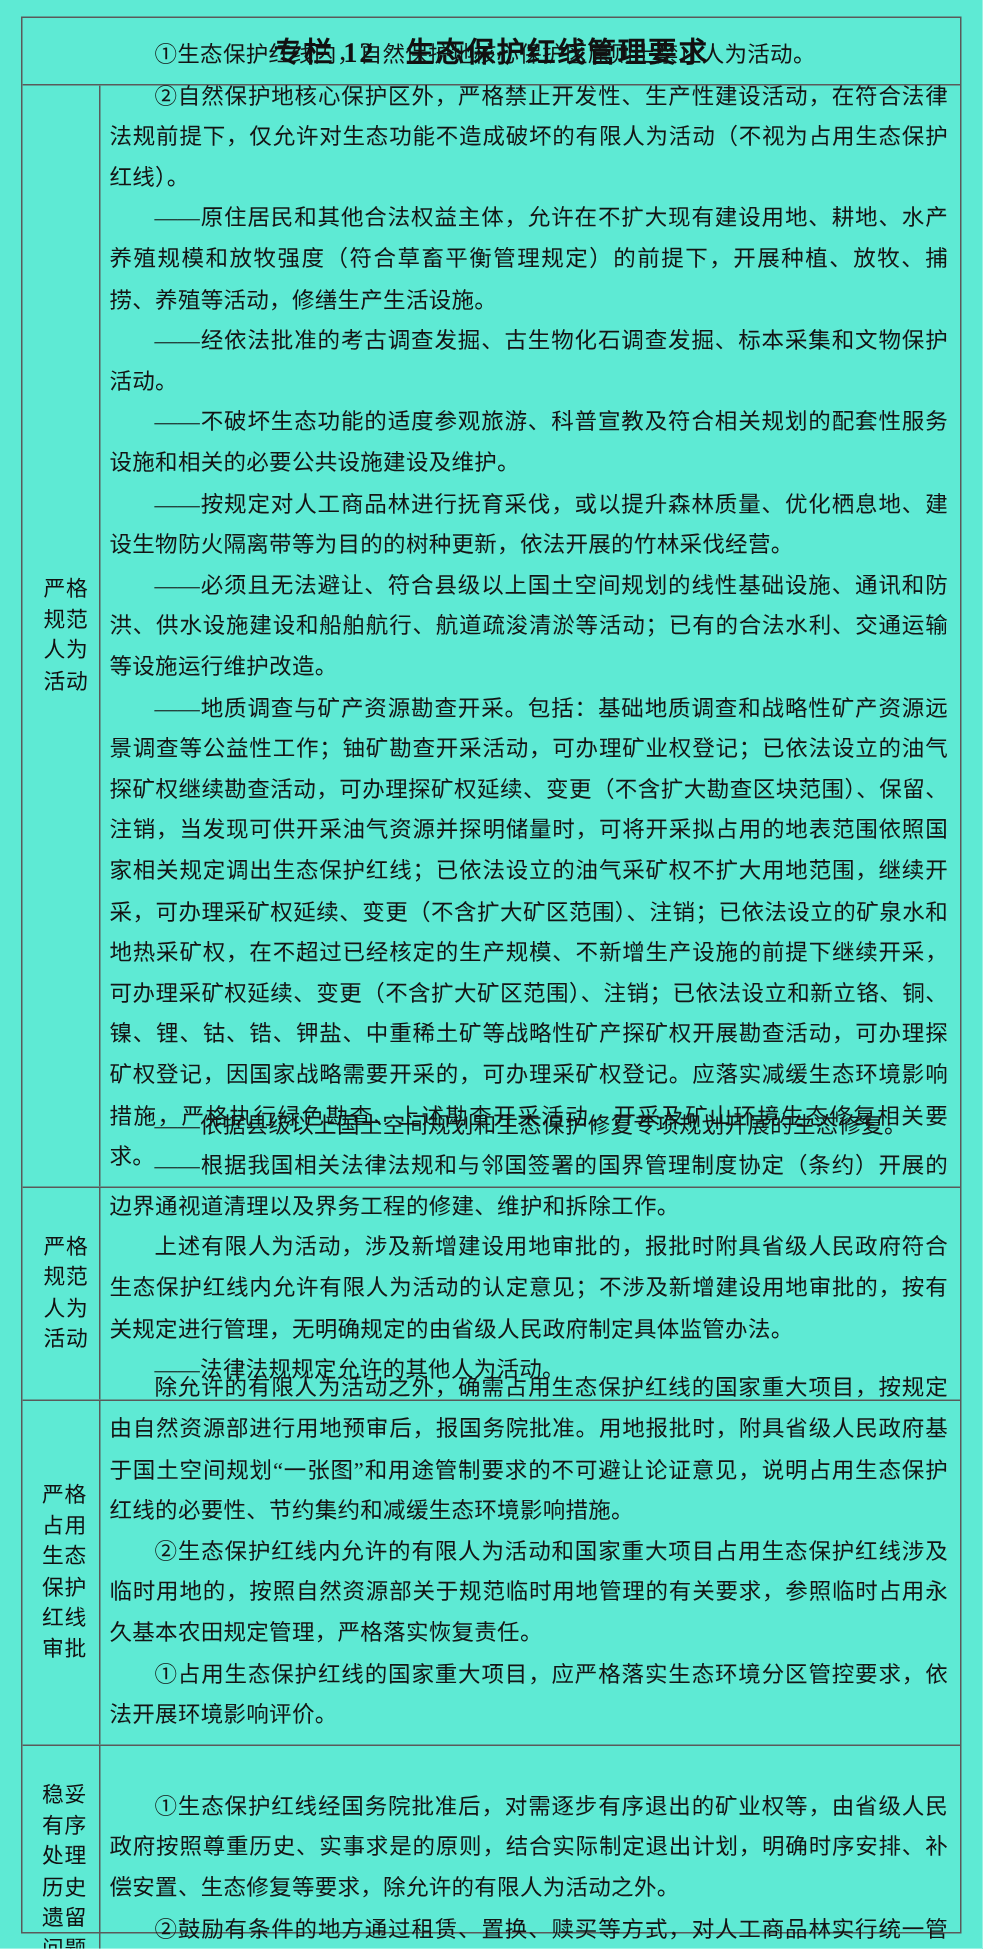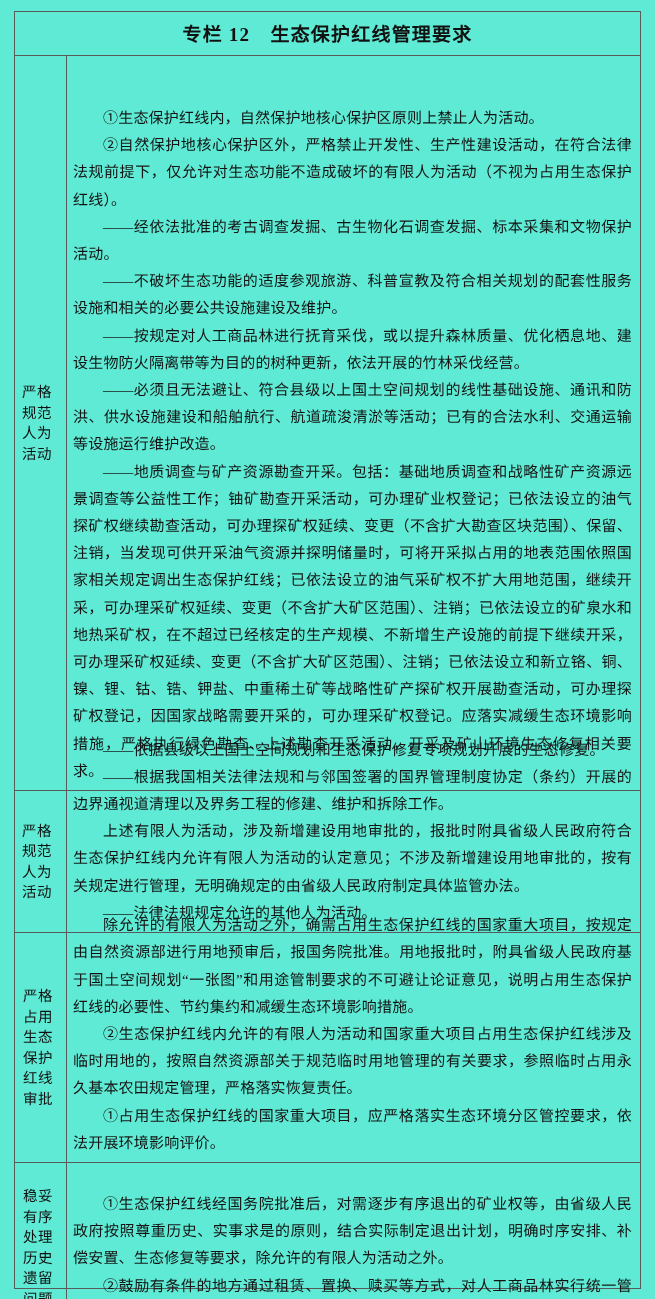--- a/index.html
+++ b/index.html
@@ -66,21 +66,21 @@
   .row:last-child {
     border-bottom: none;
   }
 
   .row-label {
     flex: 0 0 52px;
     border-right: 1.3px solid #5a5a5a;
     box-sizing: border-box;
     display: flex;
     align-items: center;
-    justify-content: flex-start;
+    justify-content: flex-end;
     padding: 2px 4px;
   }
   .label-text {
     font-family: "Liberation Serif", "DejaVu Serif", serif;
     font-size: 14.5px;
     line-height: 20.5px;
     text-align: center;
     color: #111;
     letter-spacing: 0.5px;
     word-break: break-all;
@@ -137,20 +137,21 @@
 
     <div class="body-rows">
 
       <div class="row row-a">
         <div class="row-label">
           <div class="label-text">严格规范人为活动</div>
         </div>
         <div class="row-content">
           <p class="para">①生态保护红线内，自然保护地核心保护区原则上禁止人为活动。</p>
           <p class="para">②自然保护地核心保护区外，严格禁止开发性、生产性建设活动，在符合法律法规前提下，仅允许对生态功能不造成破坏的有限人为活动（不视为占用生态保护红线）。</p>
+          <p class="para dash">——原住居民和其他合法权益主体，允许在不扩大现有建设用地、耕地、水产养殖规模和放牧强度（符合草畜平衡管理规定）的前提下，开展种植、放牧、捕捞、养殖等活动，修缮生产生活设施。</p>
           <p class="para dash">——经依法批准的考古调查发掘、古生物化石调查发掘、标本采集和文物保护活动。</p>
           <p class="para dash">——不破坏生态功能的适度参观旅游、科普宣教及符合相关规划的配套性服务设施和相关的必要公共设施建设及维护。</p>
           <p class="para dash">——按规定对人工商品林进行抚育采伐，或以提升森林质量、优化栖息地、建设生物防火隔离带等为目的的树种更新，依法开展的竹林采伐经营。</p>
           <p class="para dash">——必须且无法避让、符合县级以上国土空间规划的线性基础设施、通讯和防洪、供水设施建设和船舶航行、航道疏浚清淤等活动；已有的合法水利、交通运输等设施运行维护改造。</p>
           <p class="para dash">——地质调查与矿产资源勘查开采。包括：基础地质调查和战略性矿产资源远景调查等公益性工作；铀矿勘查开采活动，可办理矿业权登记；已依法设立的油气探矿权继续勘查活动，可办理探矿权延续、变更（不含扩大勘查区块范围）、保留、注销，当发现可供开采油气资源并探明储量时，可将开采拟占用的地表范围依照国家相关规定调出生态保护红线；已依法设立的油气采矿权不扩大用地范围，继续开采，可办理采矿权延续、变更（不含扩大矿区范围）、注销；已依法设立的矿泉水和地热采矿权，在不超过已经核定的生产规模、不新增生产设施的前提下继续开采，可办理采矿权延续、变更（不含扩大矿区范围）、注销；已依法设立和新立铬、铜、镍、锂、钴、锆、钾盐、中重稀土矿等战略性矿产探矿权开展勘查活动，可办理探矿权登记，因国家战略需要开采的，可办理采矿权登记。应落实减缓生态环境影响措施，严格执行绿色勘查、上述勘查开采活动，开采及矿山环境生态修复相关要求。</p>
         </div>
       </div>
 
       <div class="row row-a2">
         <div class="row-label">

